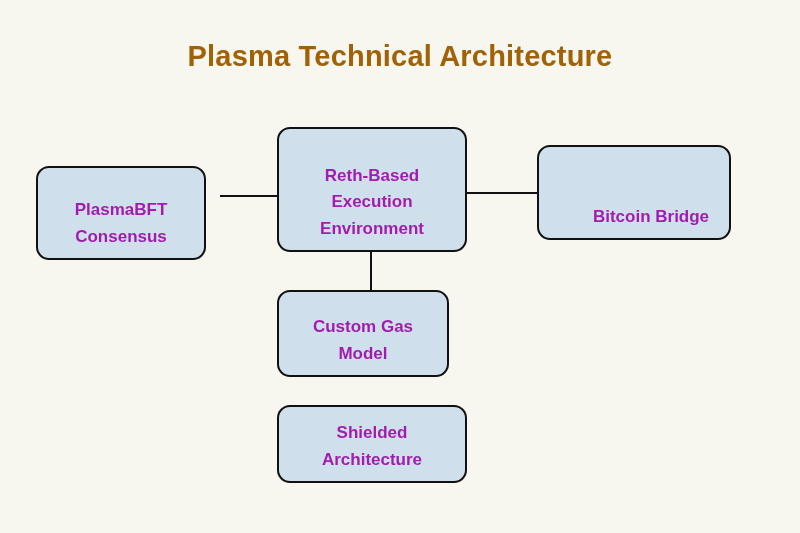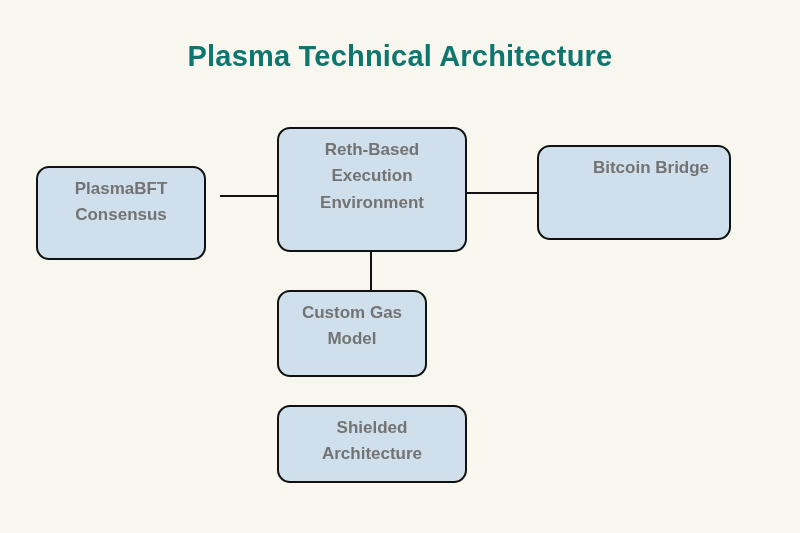--- a/index.html
+++ b/index.html
@@ -19,50 +19,50 @@
   }
   .title {
     position: absolute;
     top: 40px;
     left: 0;
     width: 100%;
     margin: 0;
     text-align: center;
     font-size: 29px;
     font-weight: bold;
-    color: #0f766e;
+    color: #a16207;
     letter-spacing: 0.2px;
   }
   .node {
     position: absolute;
     box-sizing: border-box;
     background: #cfe0ec;
     border: 2px solid #111111;
     border-radius: 13px;
     display: flex;
-    align-items: flex-start;
+    align-items: flex-end;
     justify-content: center;
     text-align: center;
-    color: #737373;
+    color: #a21caf;
     font-size: 17px;
     font-weight: 600;
     line-height: 1.55;
     padding: 8px 14px;
   }
   .node span {
     display: block;
   }
   .edge {
     position: absolute;
     background: #111111;
   }
   .node-plasmabft      { left: 36px;  top: 166px; width: 170px; height: 94px; }
   .node-reth           { left: 277px; top: 127px; width: 190px; height: 125px; }
   .node-bitcoin-bridge { left: 537px; top: 145px; width: 194px; height: 95px; padding-left: 48px; }
-  .node-custom-gas     { left: 277px; top: 290px; width: 150px; height: 87px; }
+  .node-custom-gas     { left: 277px; top: 290px; width: 172px; height: 87px; }
   .node-shielded       { left: 277px; top: 405px; width: 190px; height: 78px; }
   .edge-plasmabft-reth { left: 220px; top: 195px; width: 57px; height: 2px; }
   .edge-reth-bridge    { left: 467px; top: 192px; width: 70px; height: 2px; }
   .edge-reth-gas       { left: 370px; top: 252px; width: 2px;  height: 38px; }
 </style>
 </head>
 <body>
 
 <div class="canvas">
 

